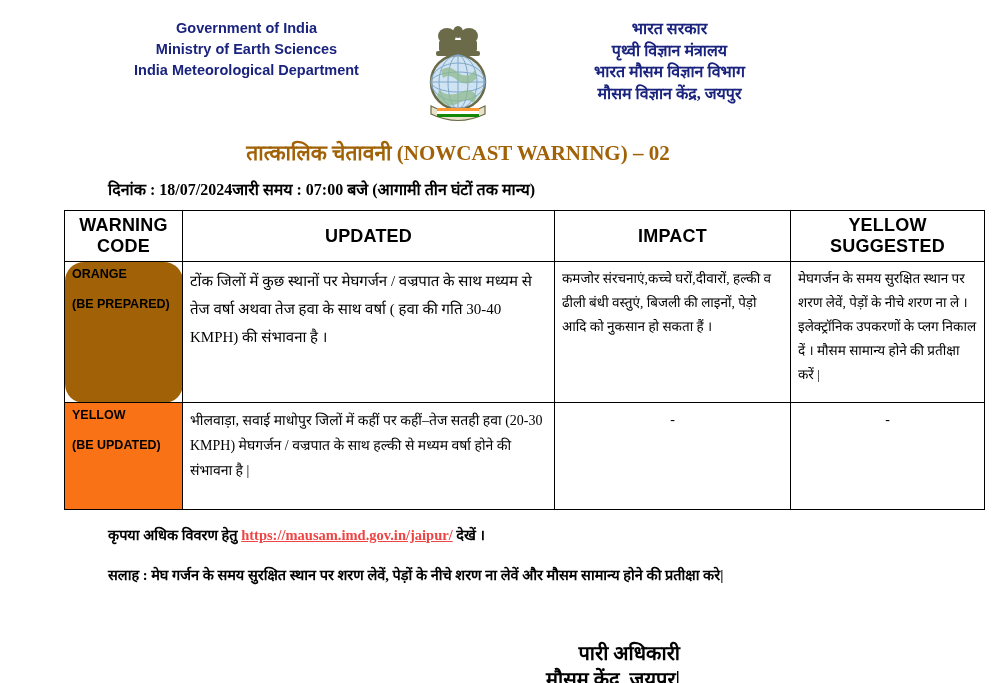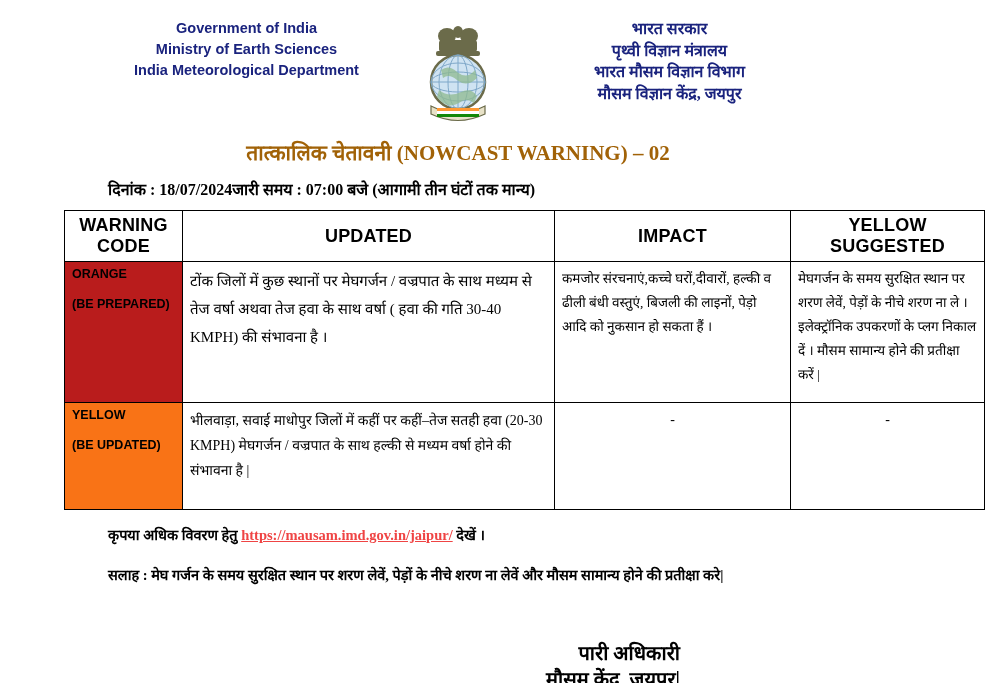--- a/index.html
+++ b/index.html
@@ -107,21 +107,21 @@
     font-family: "Liberation Sans", sans-serif;
     font-size: 12.5px;
     font-weight: bold;
     padding-top: 10px;
     padding-left: 8px;
   }
   td.code .sub {
     display: block;
     margin-top: 16px;
   }
-  td.orange { background: #b91c1c; }
+  td.orange { background: #a16207; border-radius: 19px; }
   td.yellow { background: #f97316; }
 
   td.warning {
     font-size: 15px;
     line-height: 28px;
   }
   td.warning.r2 { font-size: 14px; line-height: 25px; }
   td.impact, td.action {
     font-size: 13.5px;
     line-height: 24px;

